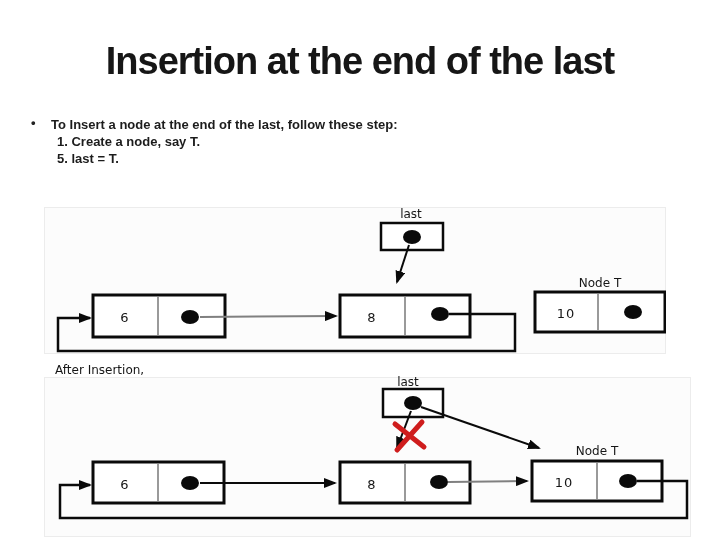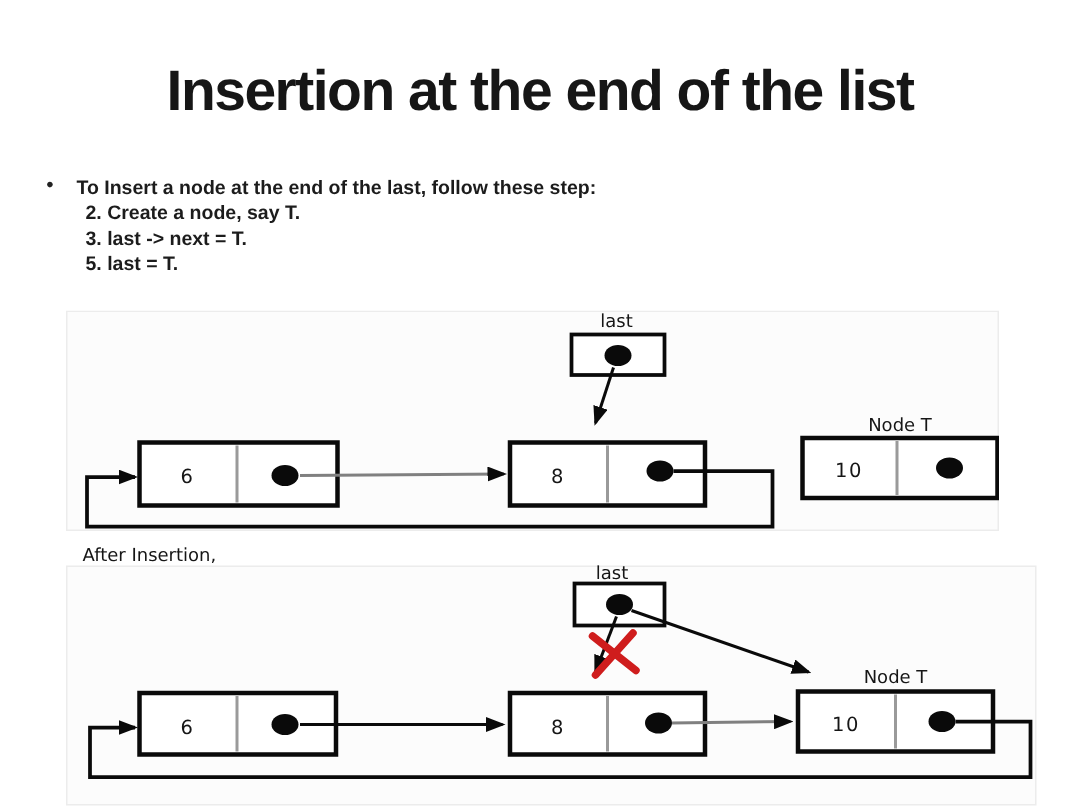--- a/index.html
+++ b/index.html
@@ -37,27 +37,26 @@
   .gry{stroke:#808080;stroke-width:2;fill:none;}
   .loop{stroke:#0a0a0a;stroke-width:2.5;fill:none;}
   .dot{fill:#0a0a0a;}
   .cross{stroke:#cf1d1d;stroke-width:5;stroke-linecap:round;}
 </style>
 </head>
 <body>
 
 <div id="slide">
 
-  <div class="title">Insertion at the end of the list</div>
+  <div class="title">Insertion at the end of the last</div>
 
   <span class="bullet-dot">•</span>
   <div class="bullet-intro">To Insert a node at the end of the last, follow these step:</div>
   <div class="steps">
-    <div>2. Create a node, say T.</div>
-    <div>3. last -&gt; next = T.</div>
+    <div>1. Create a node, say T.</div>
     <div>5. last = T.</div>
   </div>
 
   <svg id="diagram-before" width="622" height="147" viewBox="0 0 622 147">
     <defs>
       <marker id="arw1" markerWidth="13" markerHeight="10" refX="11" refY="5" orient="auto" markerUnits="userSpaceOnUse">
         <path d="M0,0 L13,5 L0,10 Z" fill="#0a0a0a"></path>
       </marker>
     </defs>
 

